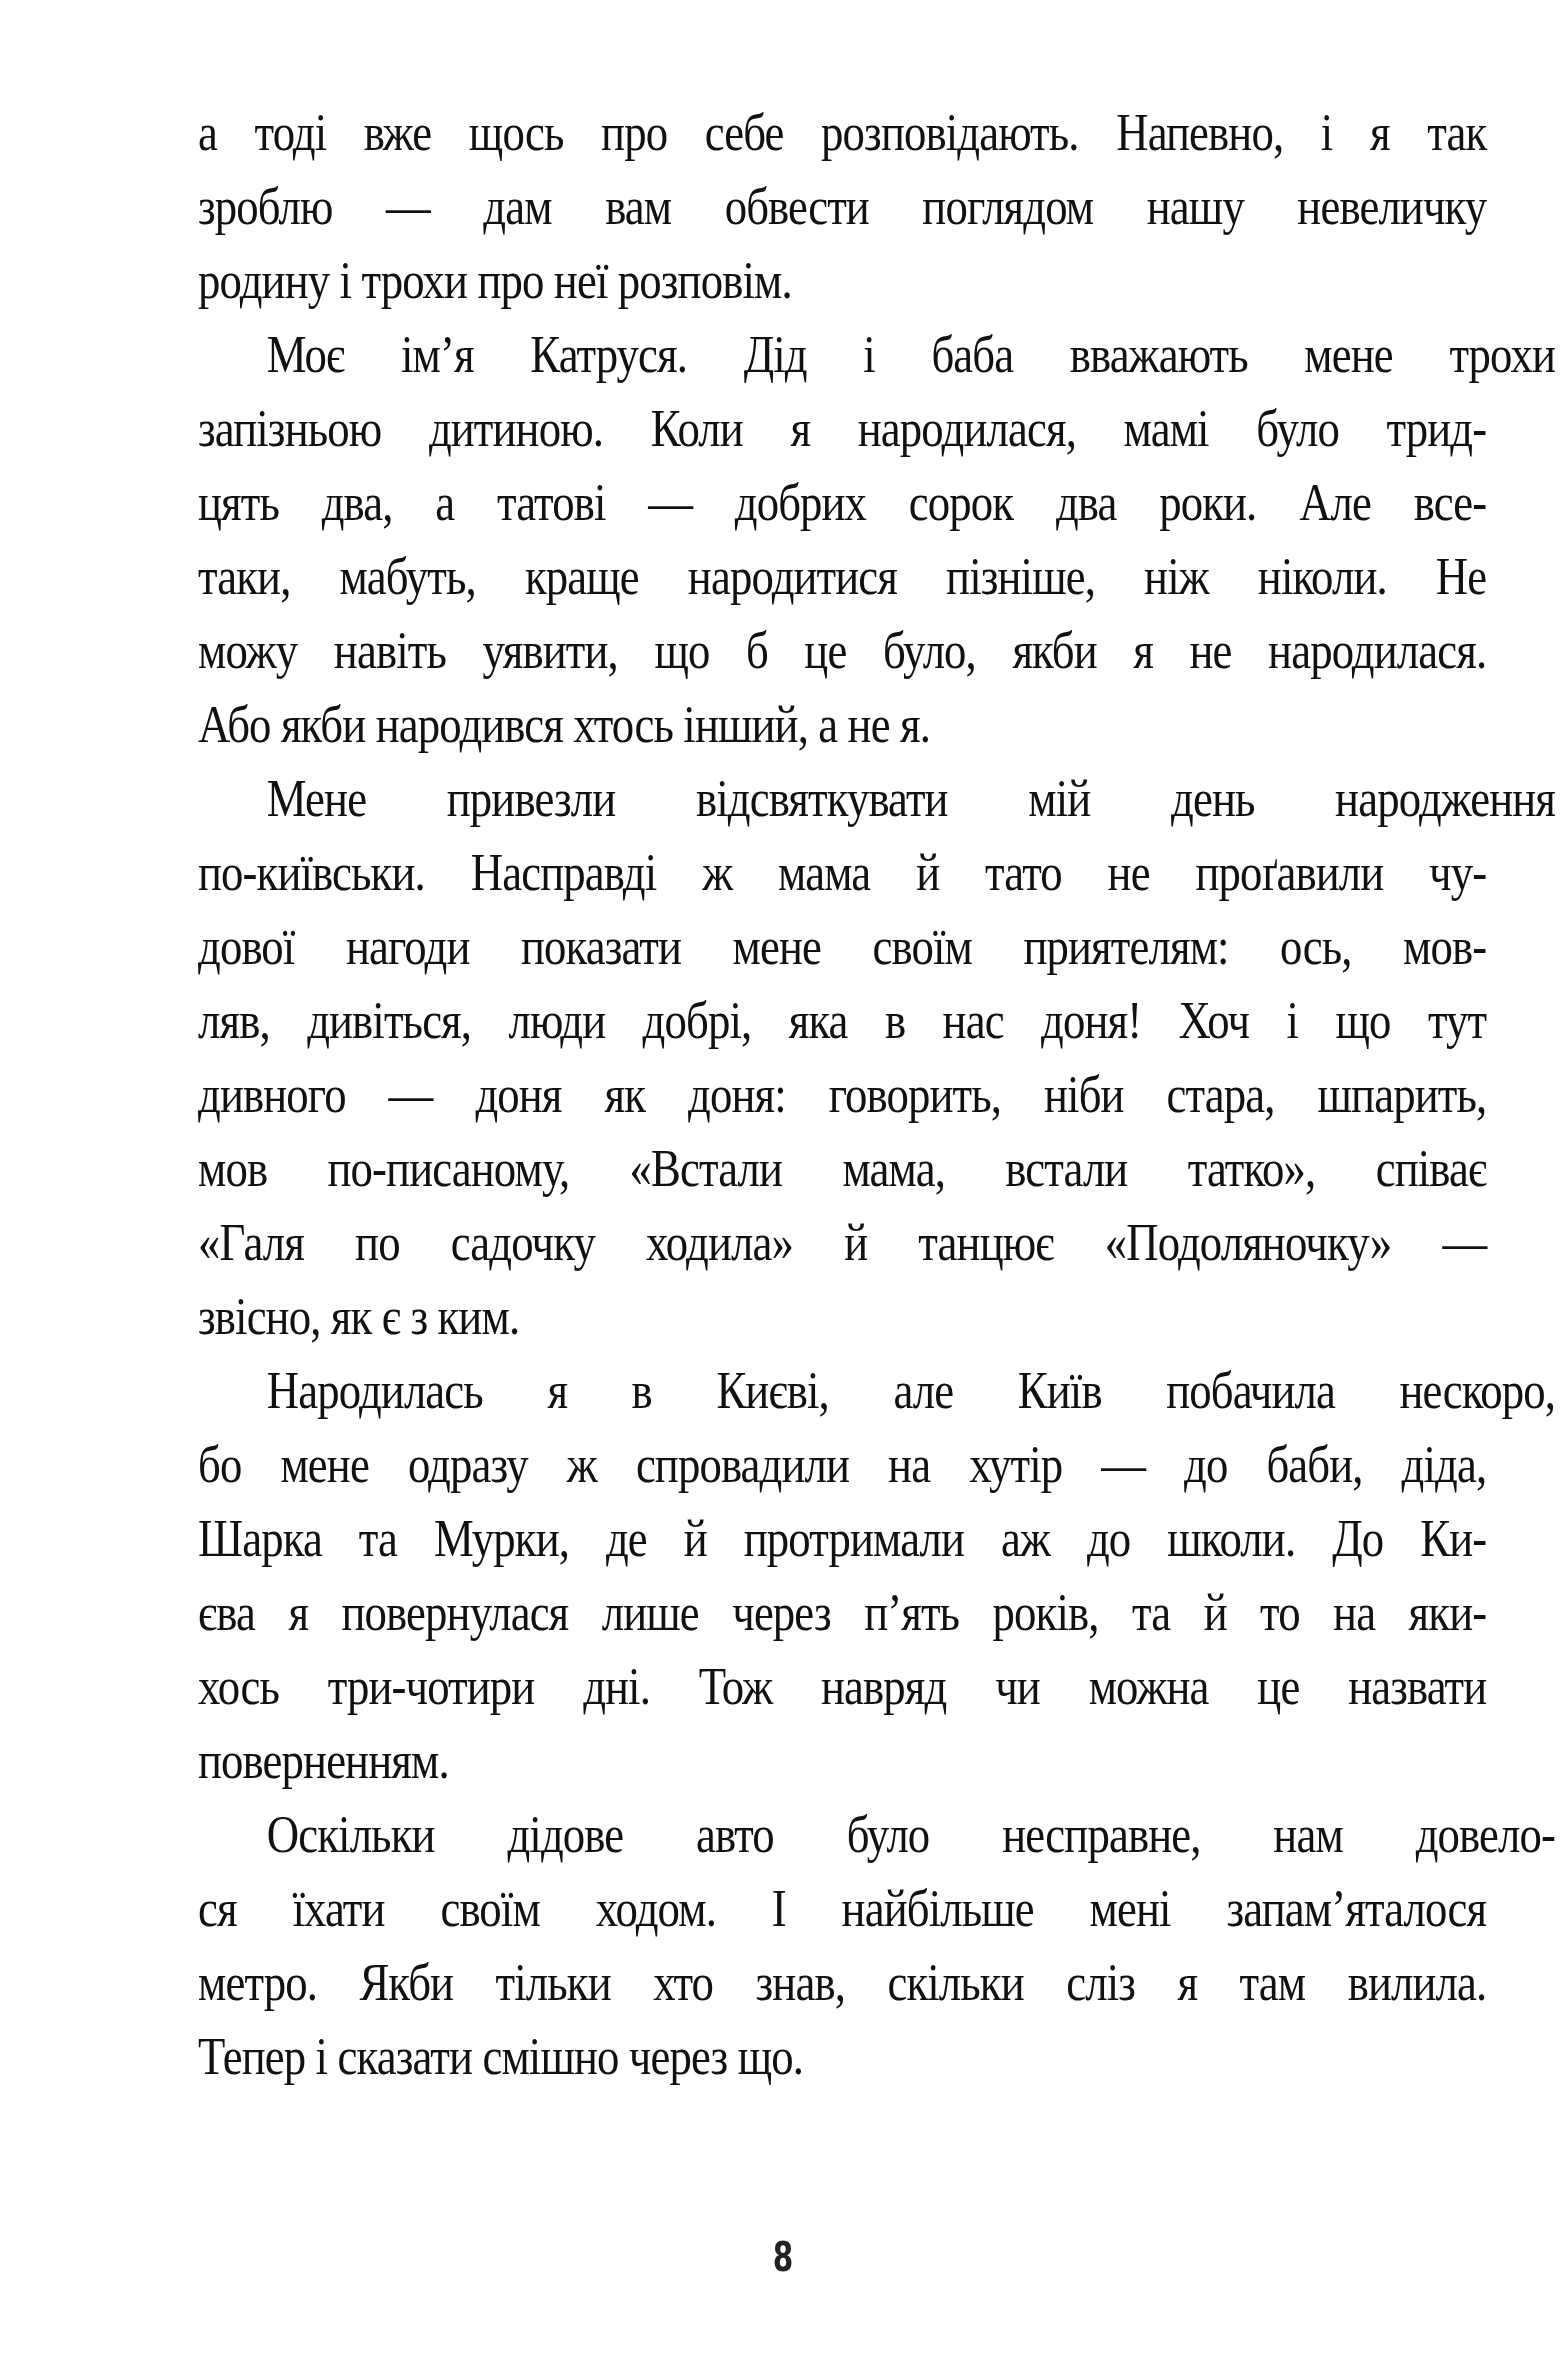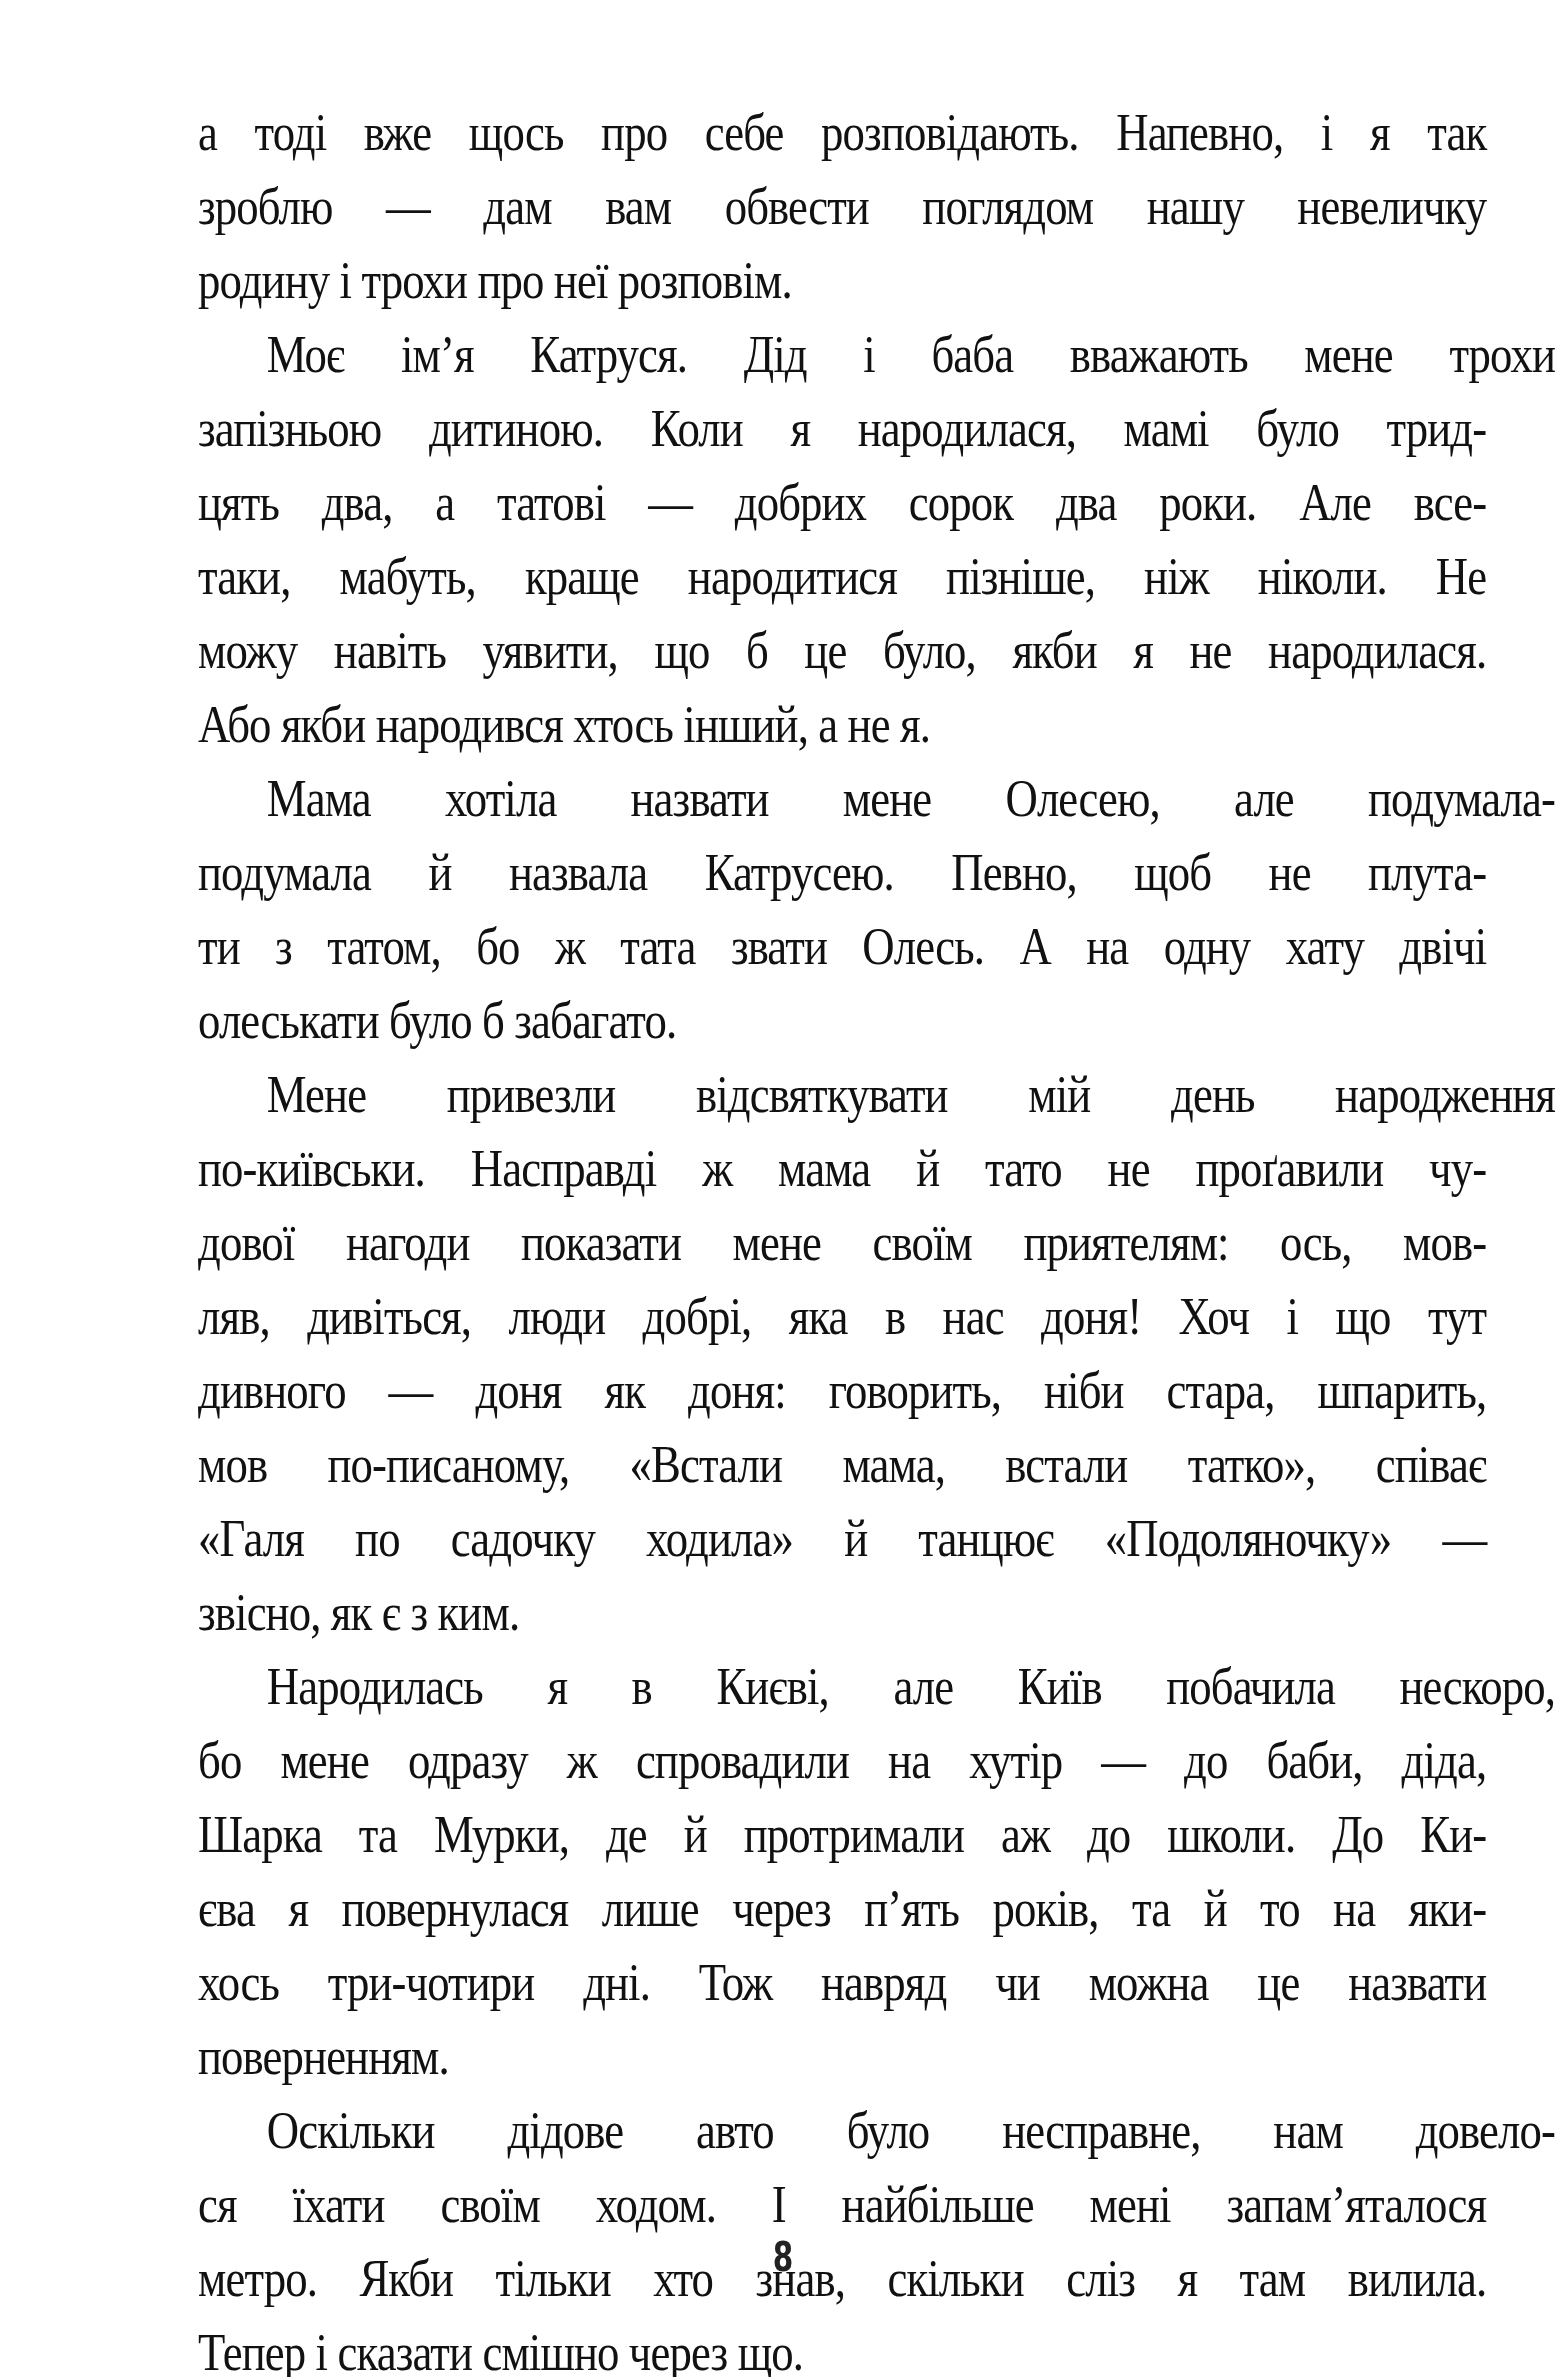--- a/index.html
+++ b/index.html
@@ -73,26 +73,20 @@
 
     <div>
       <span class="line indent justify">Моє ім’я Катруся. Дід і баба вважають мене трохи</span>
       <span class="line justify">запізньою дитиною. Коли я народилася, мамі було трид-</span>
       <span class="line justify">цять два, а татові — добрих сорок два роки. Але все-</span>
       <span class="line justify">таки, мабуть, краще народитися пізніше, ніж ніколи. Не</span>
       <span class="line justify">можу навіть уявити, що б це було, якби я не народилася.</span>
       <span class="line">Або якби народився хтось інший, а не я.</span>
     </div>
 
-    <div>
-      <span class="line indent justify">Мама хотіла назвати мене Олесею, але подумала-</span>
-      <span class="line justify">подумала й назвала Катрусею. Певно, щоб не плута-</span>
-      <span class="line justify">ти з татом, бо ж тата звати Олесь. А на одну хату двічі</span>
-      <span class="line">олеськати було б забагато.</span>
-    </div>
 
     <div>
       <span class="line indent justify">Мене привезли відсвяткувати мій день народження</span>
       <span class="line justify">по-київськи. Насправді ж мама й тато не проґавили чу-</span>
       <span class="line justify">дової нагоди показати мене своїм приятелям: ось, мов-</span>
       <span class="line justify">ляв, дивіться, люди добрі, яка в нас доня! Хоч і що тут</span>
       <span class="line justify">дивного — доня як доня: говорить, ніби стара, шпарить,</span>
       <span class="line justify">мов по-писаному, «Встали мама, встали татко», співає</span>
       <span class="line justify">«Галя по садочку ходила» й танцює «Подоляночку» —</span>
       <span class="line">звісно, як є з ким.</span>

